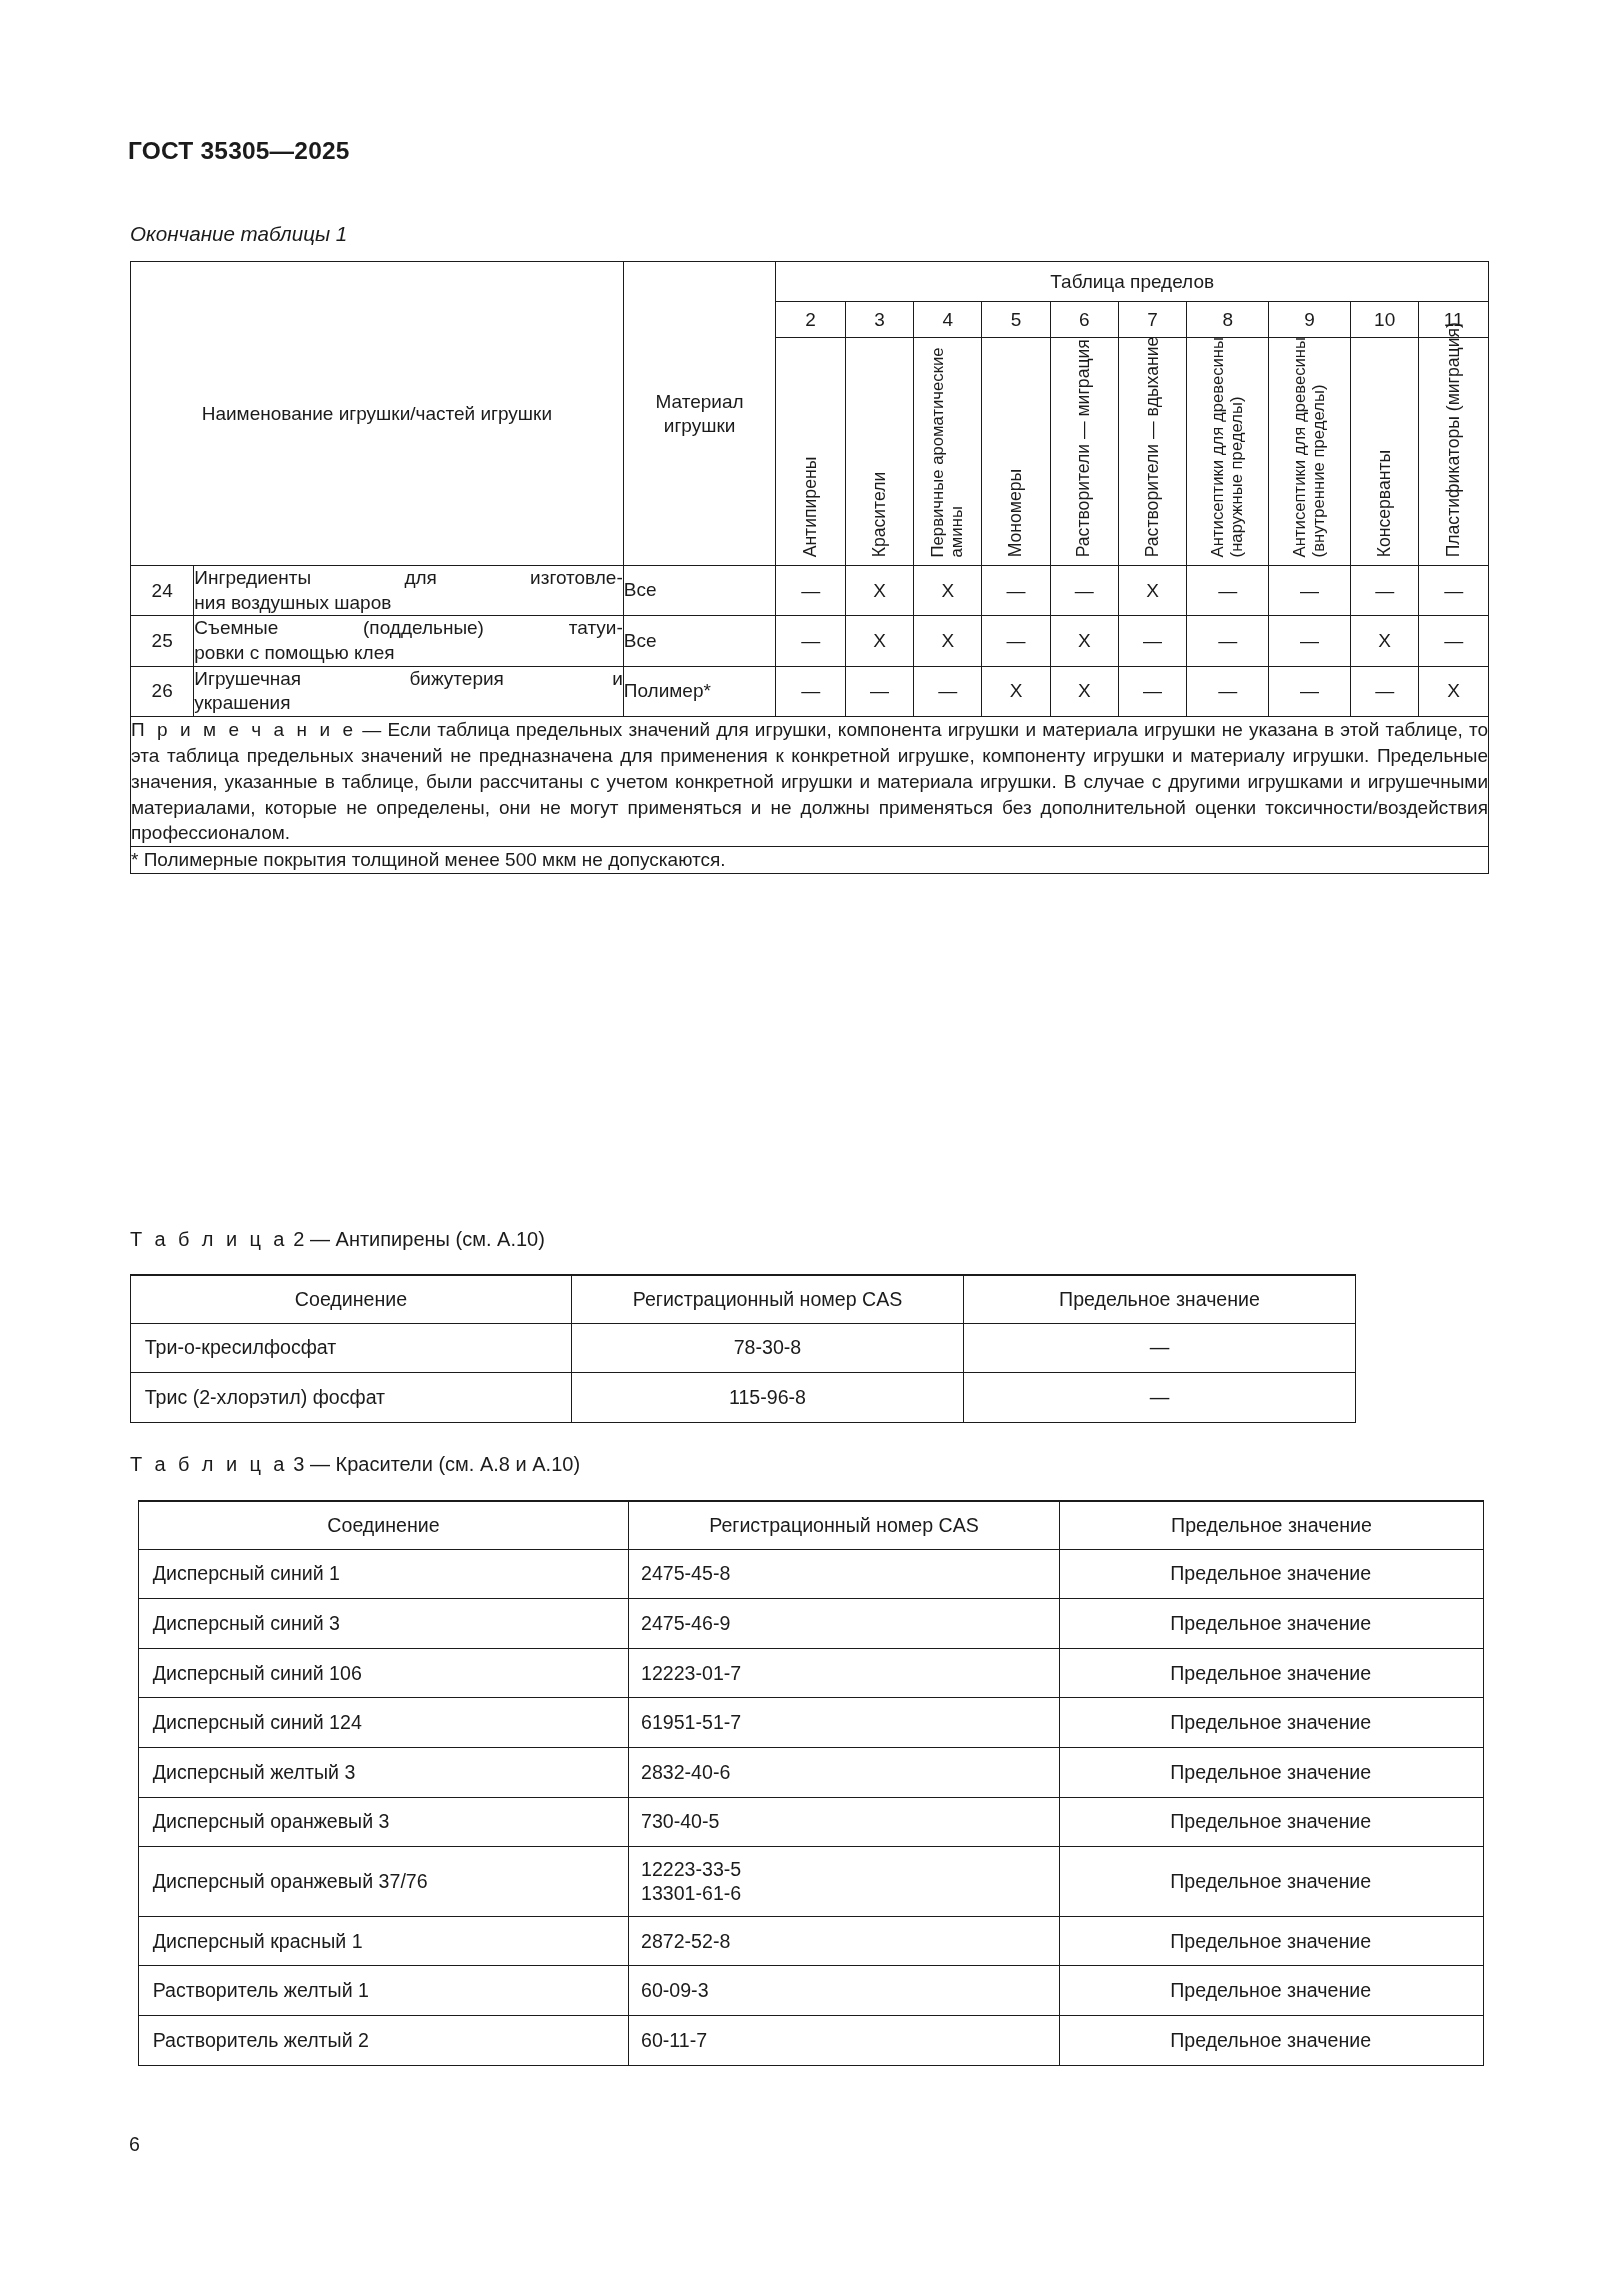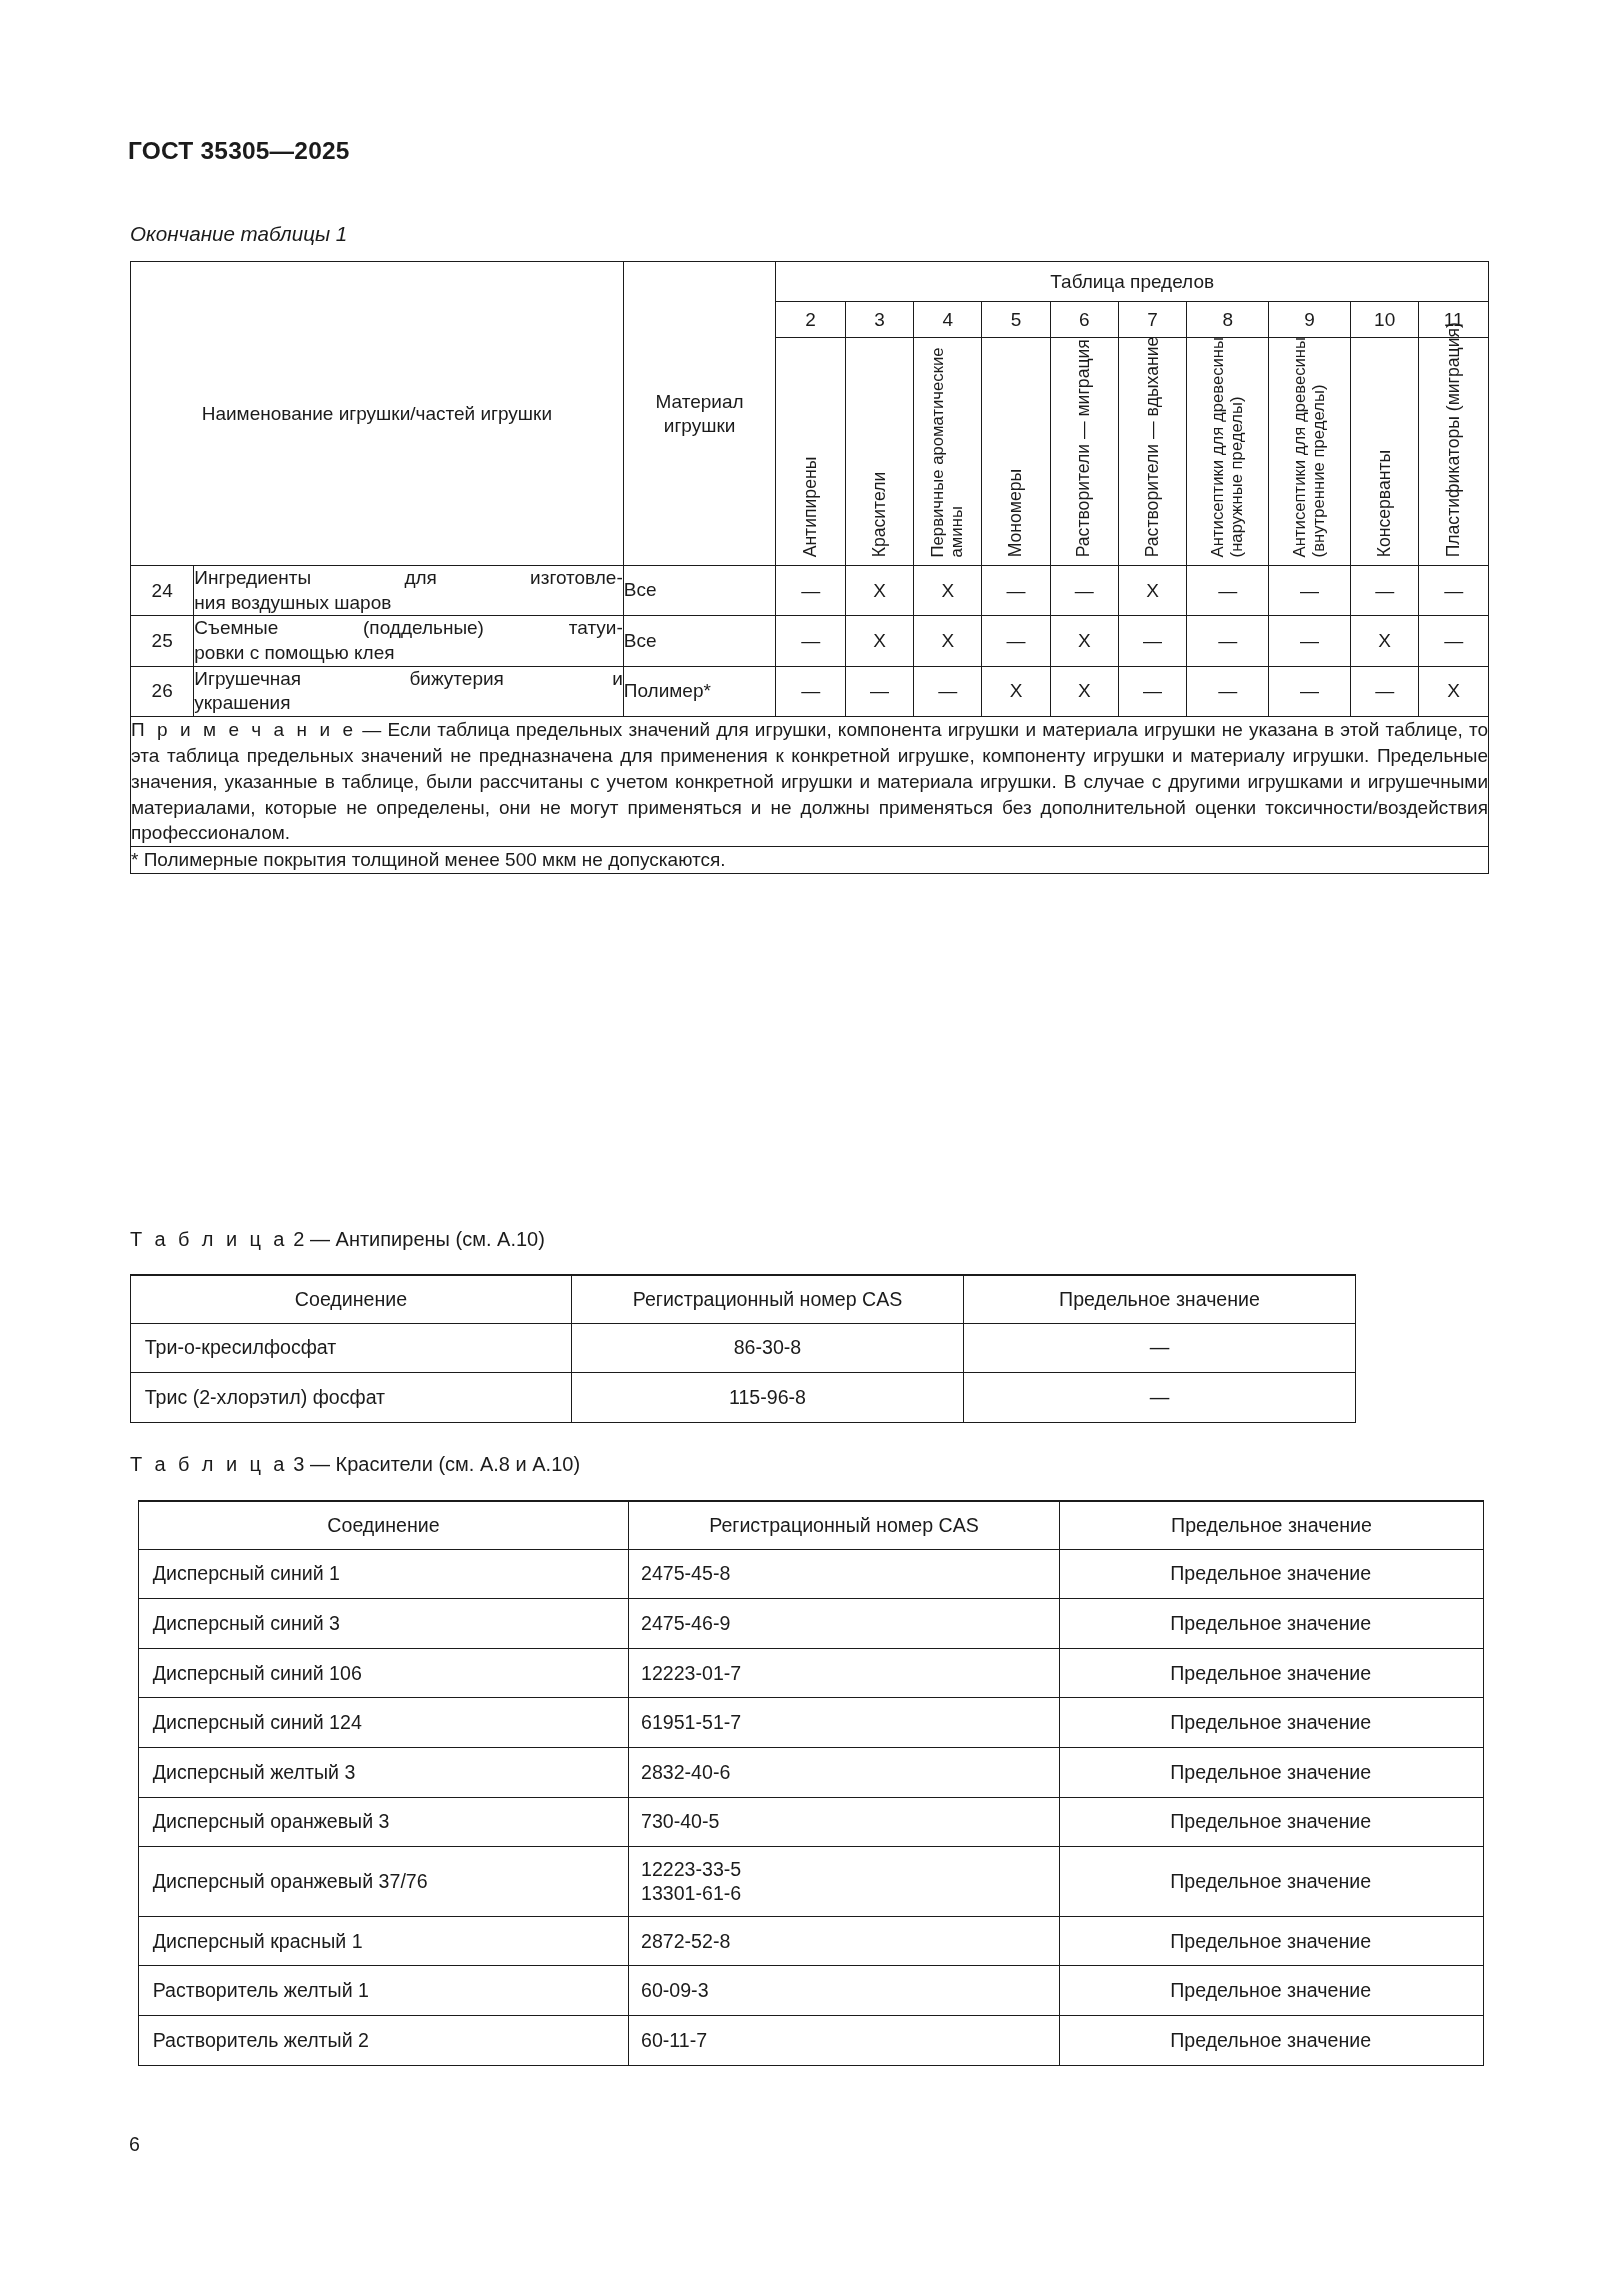--- a/index.html
+++ b/index.html
@@ -324,21 +324,21 @@
     <thead>
       <tr>
         <td>Соединение</td>
         <td>Регистрационный номер CAS</td>
         <td>Предельное значение</td>
       </tr>
     </thead>
     <tbody>
       <tr>
         <td>Три-о-кресилфосфат</td>
-        <td style="text-align:center;">86-30-8</td>
+        <td style="text-align:center;">78-30-8</td>
         <td style="text-align:center;">—</td>
       </tr>
       <tr>
         <td>Трис (2-хлорэтил) фосфат</td>
         <td style="text-align:center;">115-96-8</td>
         <td style="text-align:center;">—</td>
       </tr>
     </tbody>
   </table>
 

